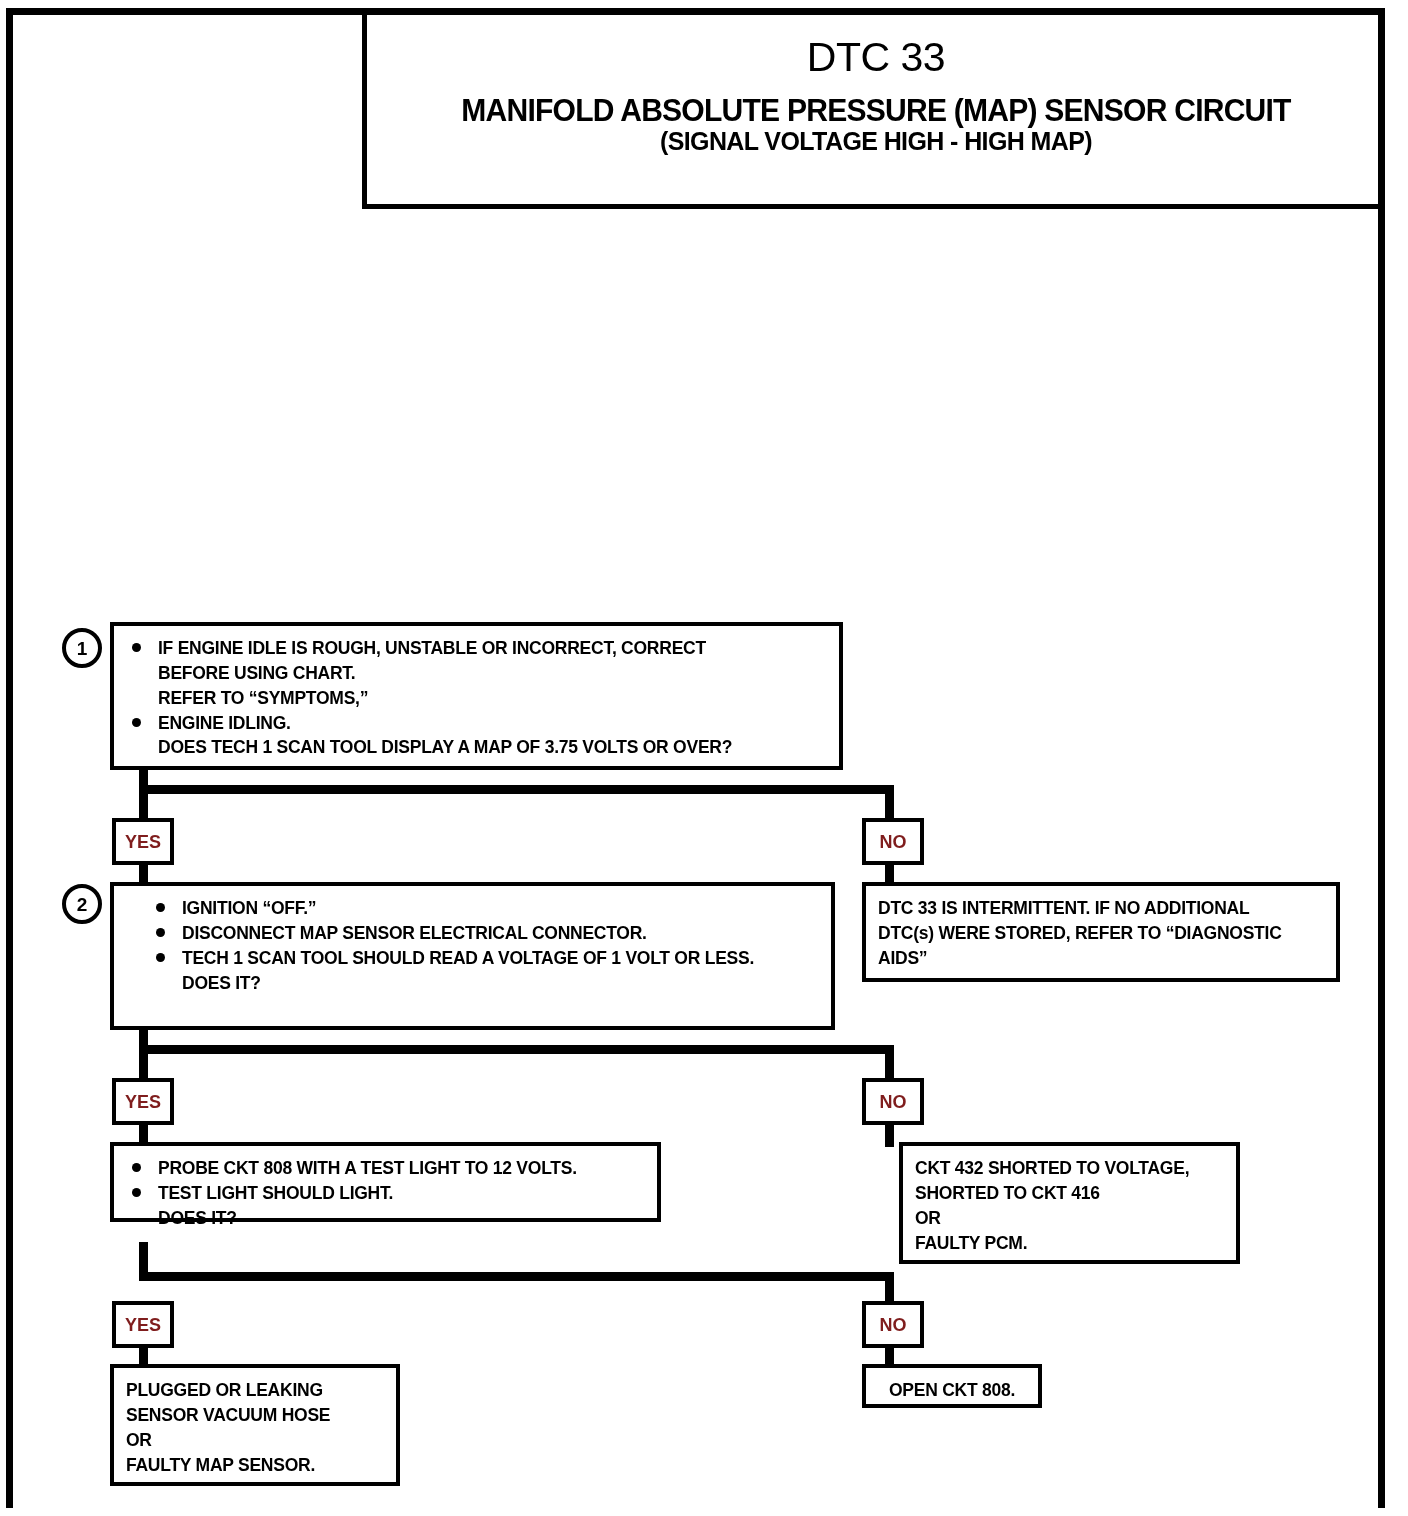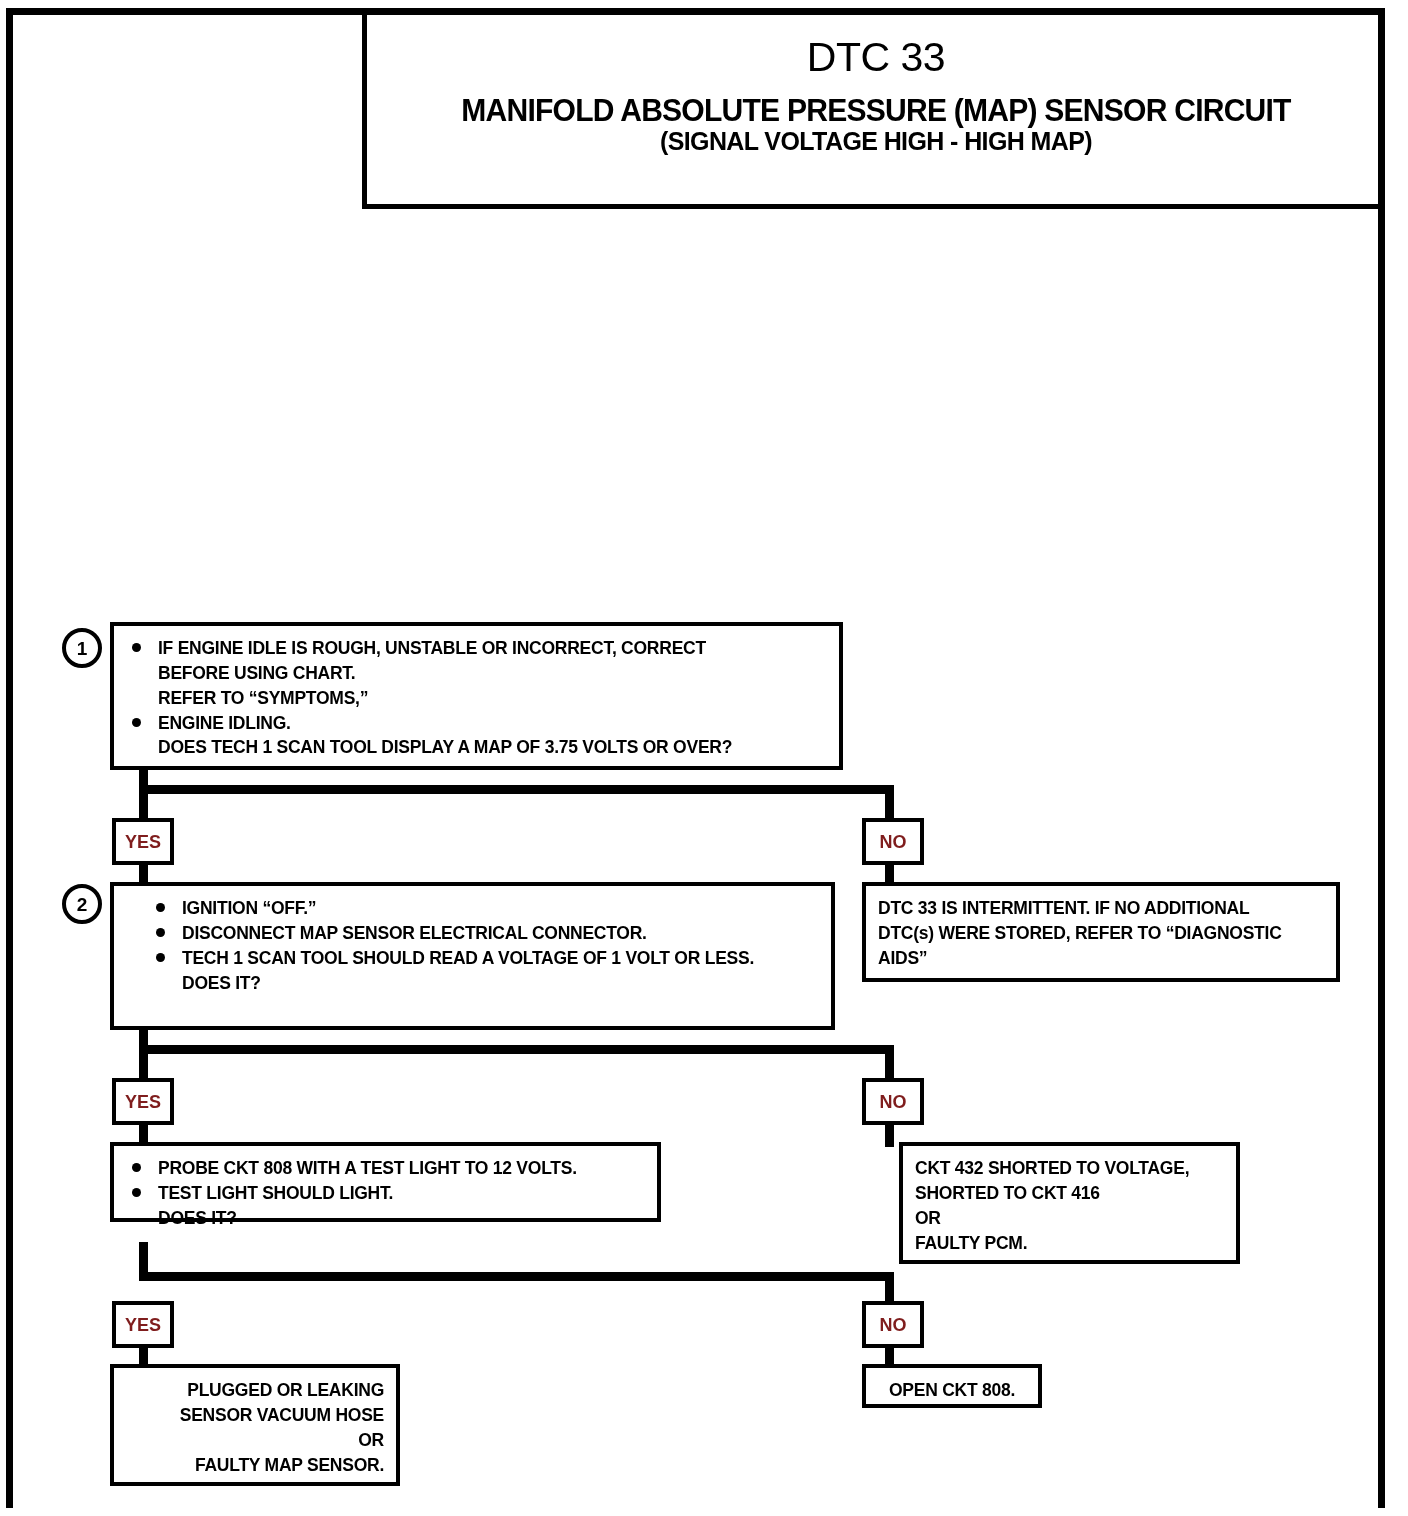--- a/index.html
+++ b/index.html
@@ -234,21 +234,21 @@
   <div class="hline" style="left:139px; top:1272px; width:755px;"></div>
   <div class="vline" style="left:139px; top:1242px; height:38px;"></div>
   <div class="vline" style="left:885px; top:1272px; height:30px;"></div>
 
   <div class="tag" style="left:112px; top:1301px;">YES</div>
   <div class="tag" style="left:862px; top:1301px;">NO</div>
 
   <div class="vline" style="left:139px; top:1346px; height:22px;"></div>
   <div class="vline" style="left:885px; top:1346px; height:22px;"></div>
 
-  <div class="fbox plain" style="left:110px; top:1364px; width:290px; height:122px;text-align:right;">
+  <div class="fbox plain" style="left:110px; top:1364px; width:290px; height:122px;">
     <div class="pad">
       <span class="ln">PLUGGED OR LEAKING</span>
       <span class="ln">SENSOR VACUUM HOSE</span>
       <span class="ln">OR</span>
       <span class="ln">FAULTY MAP SENSOR.</span>
     </div>
   </div>
 
   <div class="fbox plain" style="left:862px; top:1364px; width:180px; height:44px;text-align:center;">
     <div class="pad">

